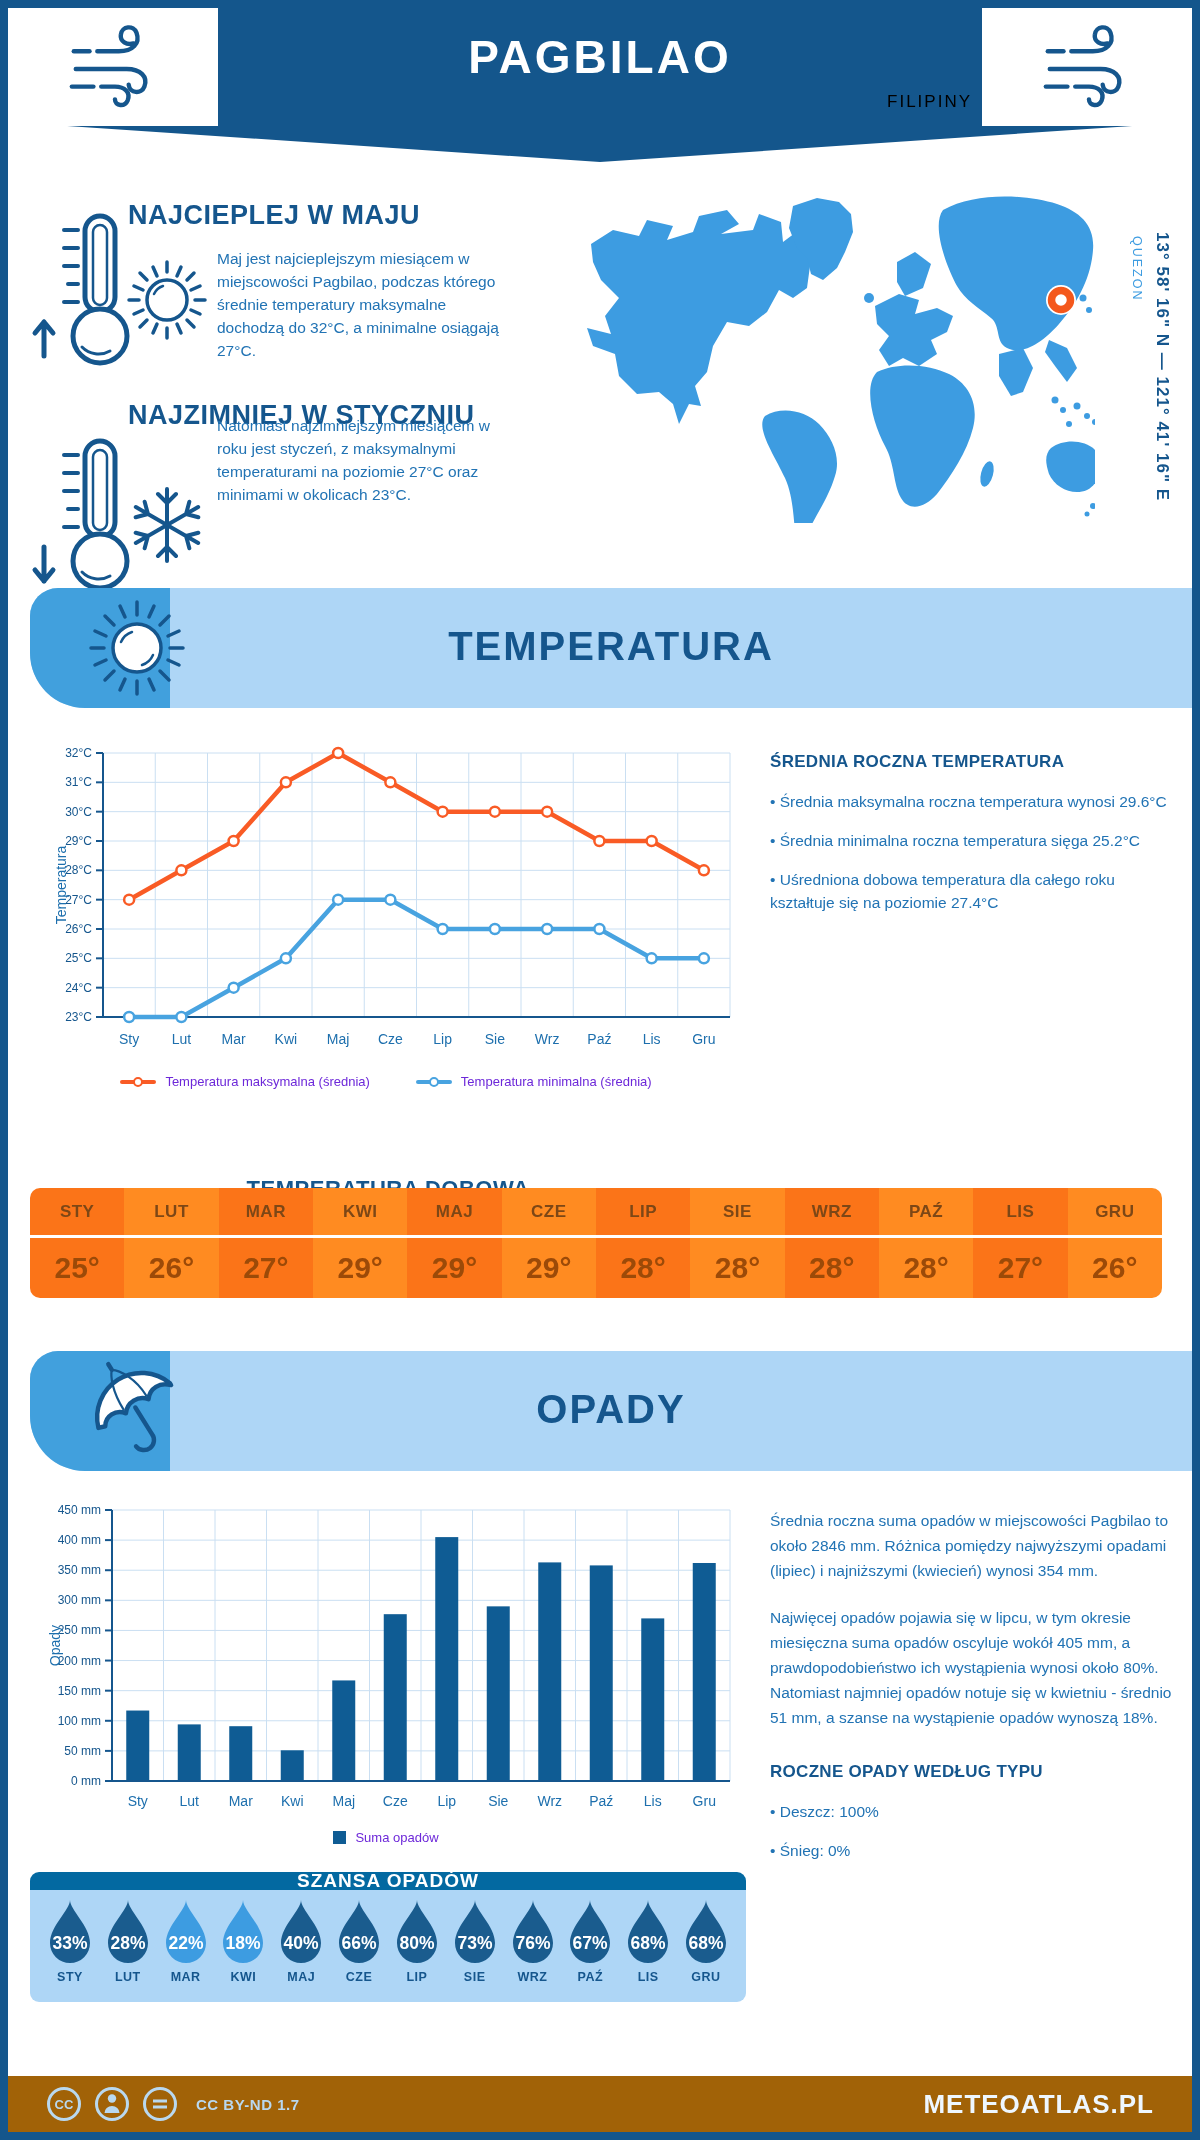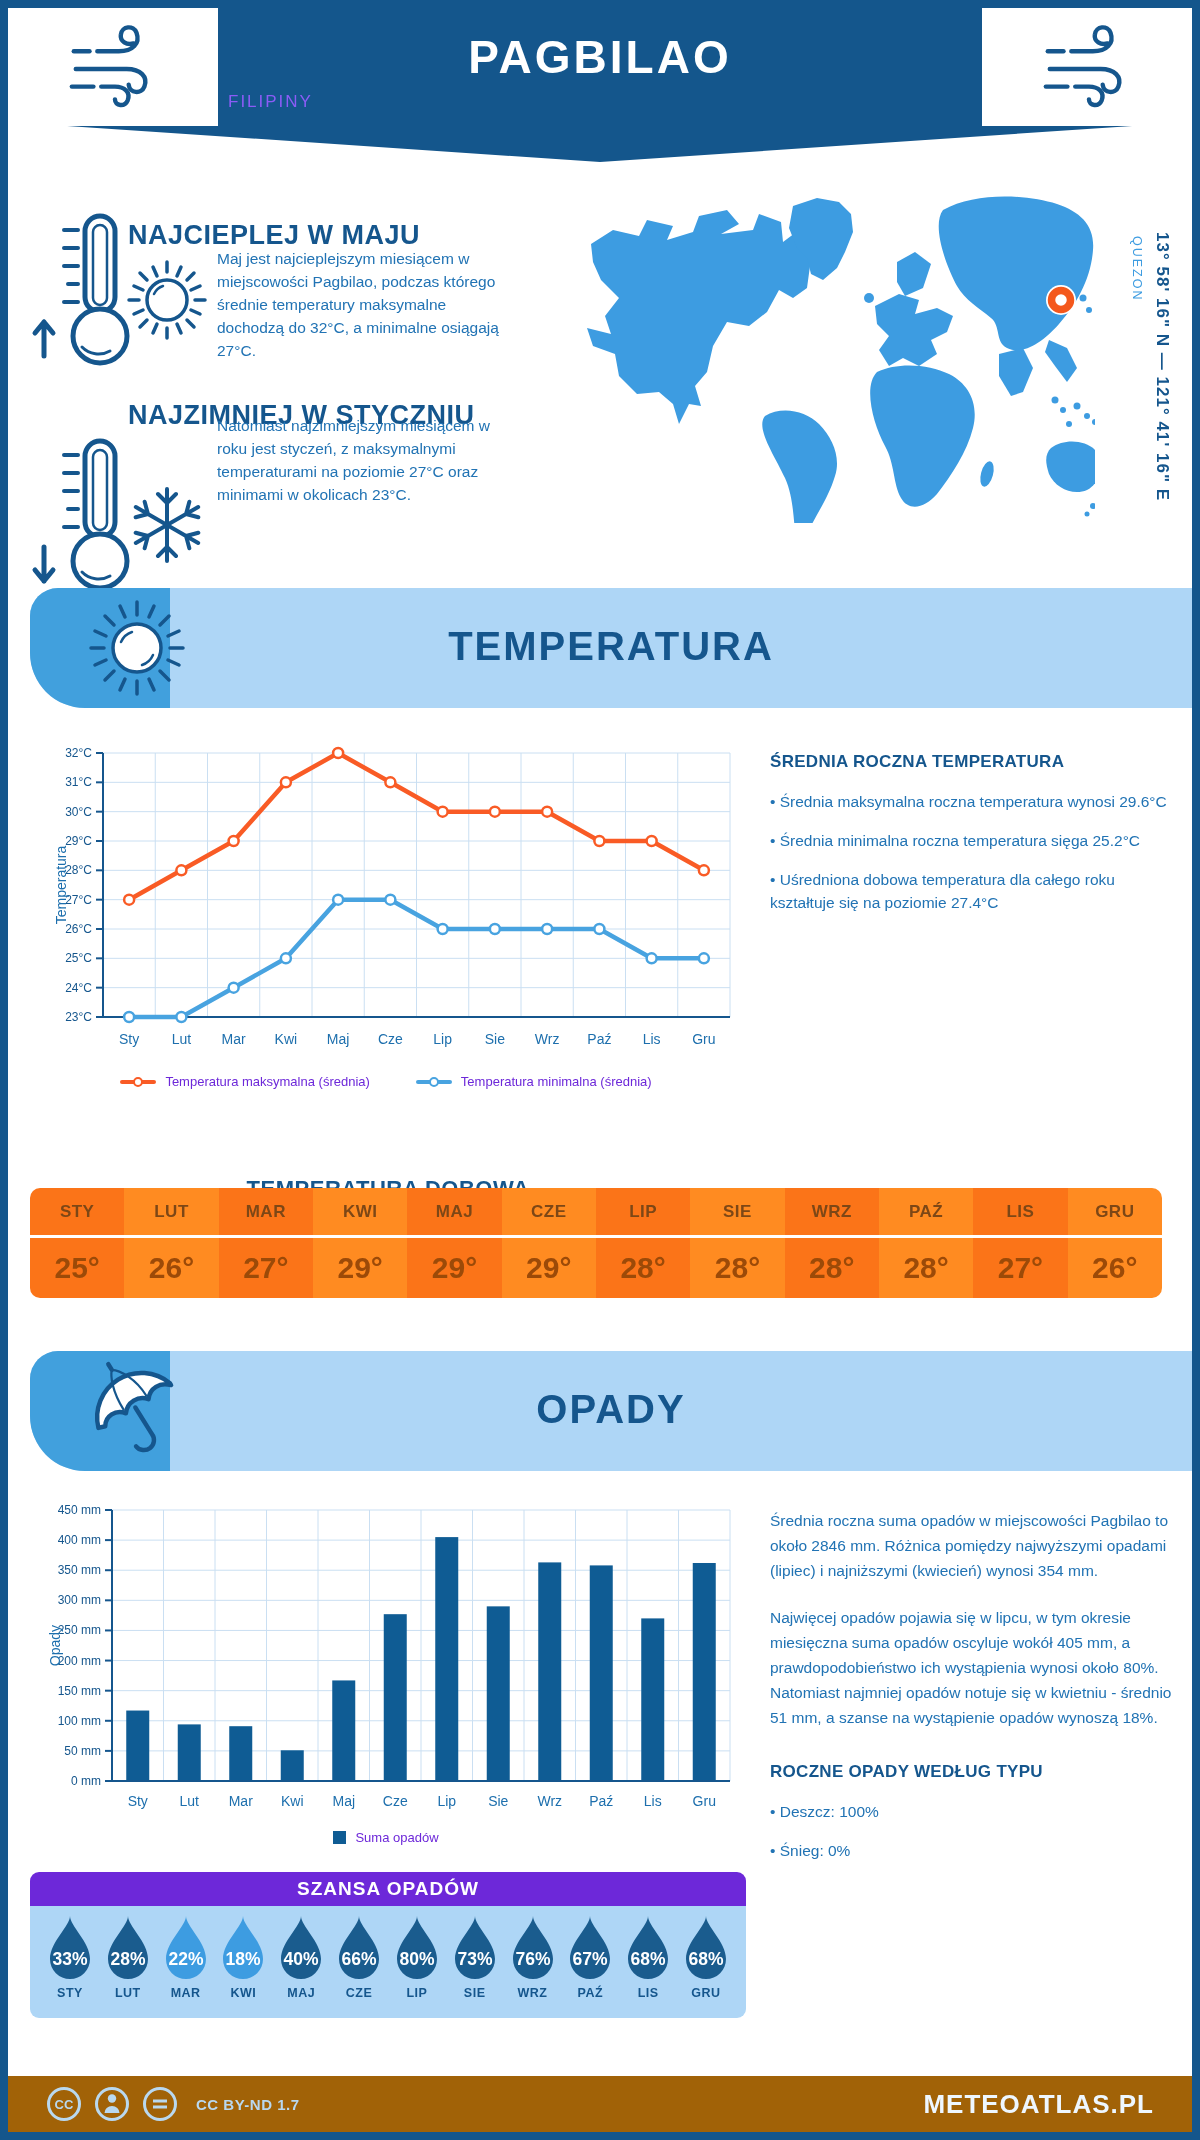--- a/index.html
+++ b/index.html
@@ -9,21 +9,21 @@
   .abs{position:absolute;}
 
   
   .header-band{position:absolute;left:0;top:0;width:100%;height:154px;background:#14568c;
                clip-path:polygon(0 0,100% 0,100% 74%,50% 100%,0 74%);}
   .corner{position:absolute;top:0;width:210px;height:118px;background:#fff;
           display:flex;align-items:center;justify-content:center;}
   .corner.cl{left:0}.corner.cr{right:0}
   .header-title{position:absolute;top:22px;left:220px;right:220px;text-align:center;color:#fff;
                 font-size:46px;font-weight:bold;letter-spacing:3px;}
-  .header-sub{position:absolute;top:84px;left:220px;right:220px;text-align:left;color:#8b5cf6;
+  .header-sub{position:absolute;top:84px;left:220px;right:220px;text-align:right;color:#000000;
               font-size:17px;letter-spacing:2px;font-weight:500;}
 
   
   .hl-head{position:absolute;left:120px;width:460px;font-size:27px;font-weight:bold;color:#15568d;letter-spacing:.5px;}
   .hl-text{position:absolute;left:209px;width:282px;font-size:15.5px;line-height:23px;color:#2173b4;}
 
   
   .coords{position:absolute;left:1144px;top:224px;writing-mode:vertical-rl;
           font-size:17px;font-weight:bold;color:#15568d;letter-spacing:1px;white-space:nowrap;}
   .region{position:absolute;left:1122px;top:228px;writing-mode:vertical-rl;
@@ -59,21 +59,21 @@
   .legend-row{position:absolute;left:22px;width:712px;display:flex;justify-content:center;
               gap:46px;align-items:center;}
   .legend-item{display:flex;align-items:center;gap:9px;font-size:13px;color:#6d28d9;}
   .lswatch{position:relative;width:36px;height:4px;border-radius:2px;}
   .lswatch i{position:absolute;left:13px;top:-3px;width:6px;height:6px;border-radius:50%;
              background:#fff;border:2px solid currentColor;display:block;}
   .sq{width:13px;height:13px;background:#0f5c94;display:inline-block;}
 
   
   .chance{position:absolute;left:22px;top:1864px;width:716px;}
-  .chead{height:34px;background:#6d28d9;border-radius:9px 9px 0 0;color:#fff;font-weight:bold;
+  .chead{height:18px;background:#0369a1;border-radius:9px 9px 0 0;color:#fff;font-weight:bold;
          font-size:19px;display:flex;align-items:center;justify-content:center;letter-spacing:1px;}
   .cbody{height:112px;background:#aed6f6;border-radius:0 0 9px 9px;display:flex;
          justify-content:space-between;padding:9px 14px 0;box-sizing:border-box;}
   .drop{width:52px;text-align:center;}
   .drop .dm{font-size:12.5px;font-weight:bold;color:#15568d;margin-top:1px;letter-spacing:.5px;}
 
   
   .footer{position:absolute;left:0;bottom:0;width:100%;height:56px;background:#a16207;
           display:flex;align-items:center;padding:0 38px;box-sizing:border-box;}
   .cc-group{display:flex;align-items:center;gap:12px;}
@@ -125,21 +125,21 @@
       <circle cx="137" cy="92" r="20" stroke-width="3.5" fill="#fff"></circle>
       <path d="M124 86 a15 15 0 0 1 9 -8" stroke-width="2.5"></path>
       <g stroke-width="3.5">
         <path d="M137 64 v-10 M137 120 v10 M109 92 h-10 M165 92 h10
                  M117 72 l-7 -7 M157 72 l7 -7 M117 112 l-7 7 M157 112 l7 7
                  M127 68 l-4 -9 M147 68 l4 -9 M127 116 l-4 9 M147 116 l4 9
                  M113 82 l-9 -4 M113 102 l-9 4 M161 82 l9 -4 M161 102 l9 4"></path>
       </g>
     </g>
   </svg>
-  <div class="hl-head" style="top:212px">NAJCIEPLEJ W MAJU</div>
+  <div class="hl-head" style="top:192px">NAJCIEPLEJ W MAJU</div>
   <div class="hl-text" style="top:239px">Maj jest najcieplejszym miesiącem w miejscowości Pagbilao, podczas którego średnie temperatury maksymalne dochodzą do 32°C, a minimalne osiągają 27°C.</div>
 
   <svg class="abs" style="left:22px;top:425px" width="180" height="170" viewBox="0 0 180 170">
     <g stroke="#15568d" fill="none" stroke-linecap="round">
       <path d="M14 114 V148 M14 148 l-9 -11 M14 148 l9 -11" stroke-width="5"></path>
       <path d="M34 22 H48 M34 40 H48 M34 58 H48 M38 76 H48 M34 94 H48" stroke-width="4"></path>
       <rect x="55" y="8" width="30" height="96" rx="15" stroke-width="5" fill="#fff"></rect>
       <rect x="63" y="17" width="14" height="80" rx="7" stroke-width="2.5"></rect>
       <circle cx="70" cy="128" r="27" stroke-width="5" fill="#fff"></circle>
       <path d="M52 139 a23 23 0 0 0 28 4" stroke-width="3"></path>

